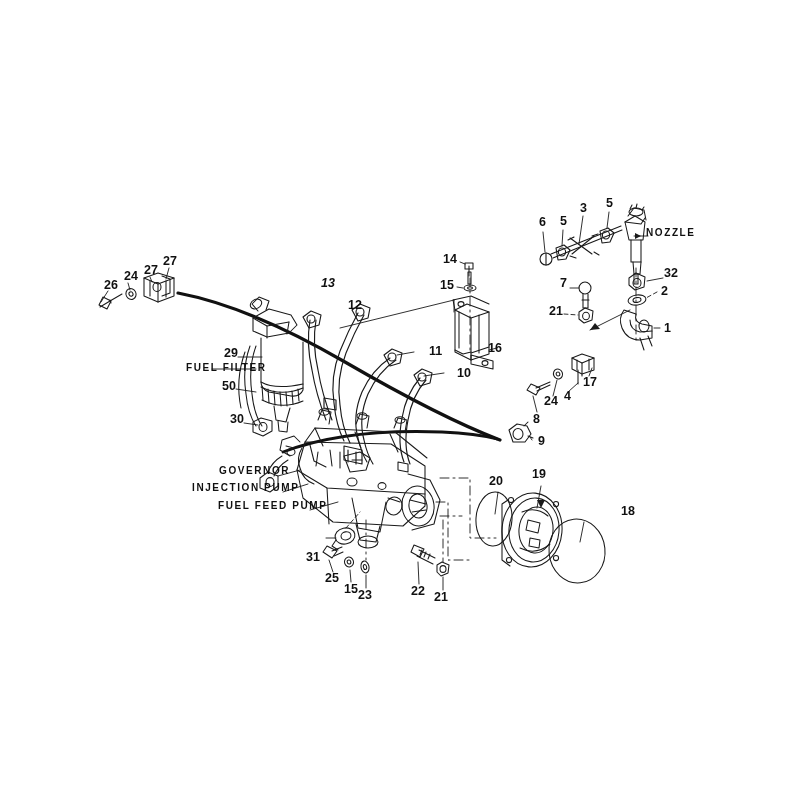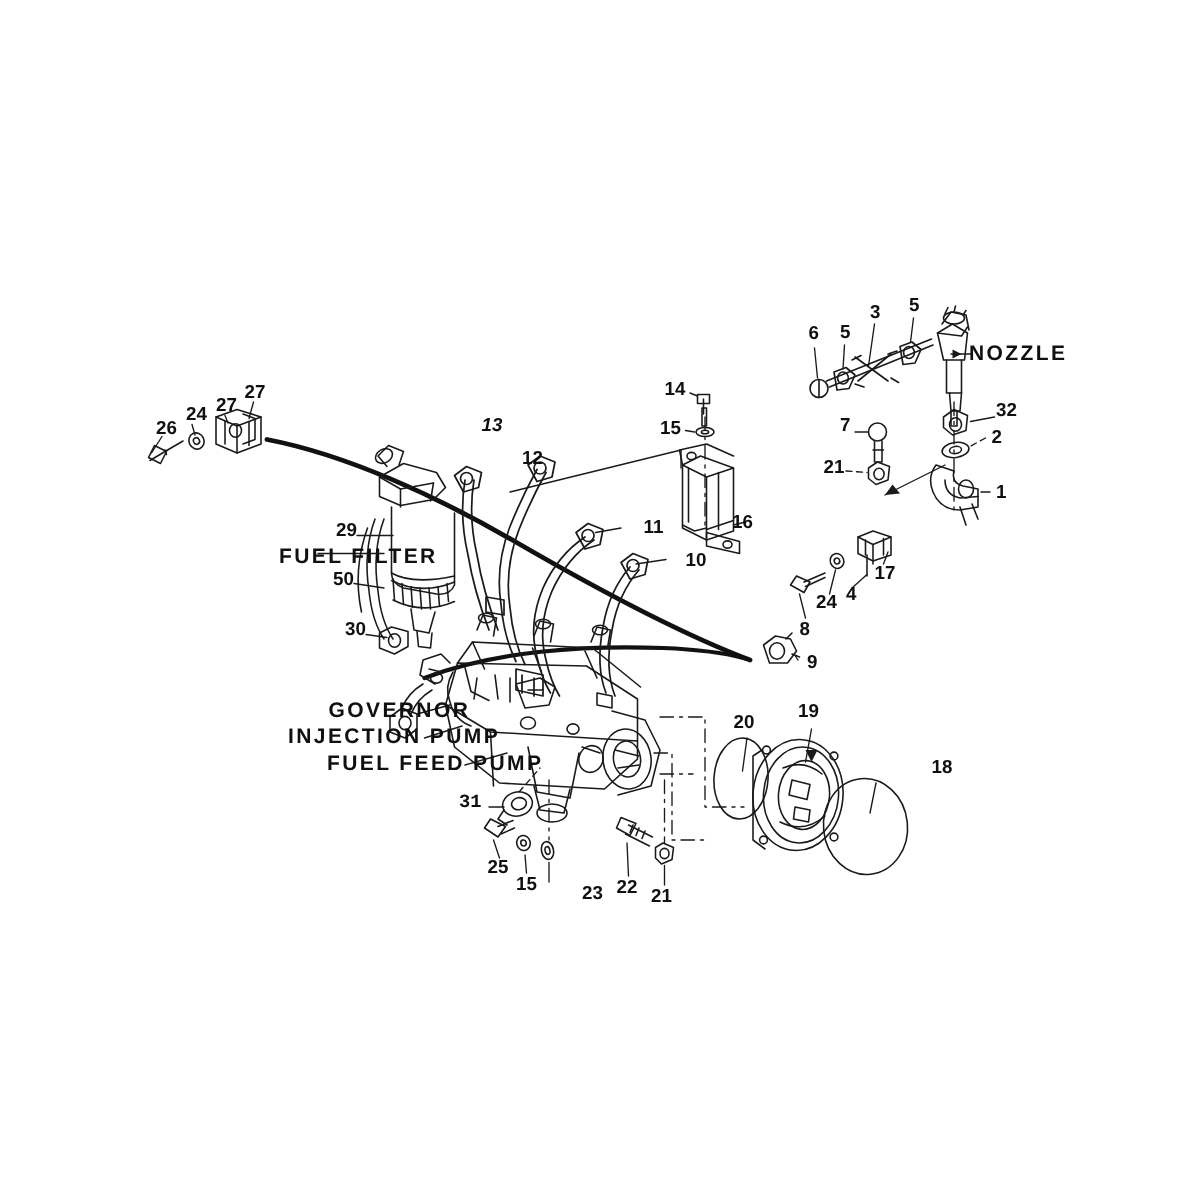--- a/index.html
+++ b/index.html
@@ -31,21 +31,21 @@
     letter-spacing: 0.5px;
     white-space: nowrap;
     line-height: 1;
     -webkit-font-smoothing: none;
   }
   .lbl.num {
     font-size: 12.5px;
     letter-spacing: 0px;
   }
   .lbl.word {
-    font-size: 14px;
+    font-size: 10px;
     letter-spacing: 1.6px;
   }
 </style>
 </head>
 <body>
 
 <div id="page">
 
   <svg id="diagram-svg" viewBox="0 0 800 800">
     <g fill="none" stroke="#1a1a1a" stroke-width="1.05" stroke-linecap="round" stroke-linejoin="round">
@@ -491,20 +491,20 @@
   <div class="lbl num" style="left:549px; top:305px;">21</div>
   <div class="lbl num" style="left:664px; top:322px;">1</div>
   <div class="lbl num" style="left:583px; top:376px;">17</div>
   <div class="lbl num" style="left:564px; top:390px;">4</div>
   <div class="lbl num" style="left:544px; top:395px;">24</div>
   <div class="lbl num" style="left:533px; top:413px;">8</div>
   <div class="lbl num" style="left:538px; top:435px;">9</div>
   <div class="lbl num" style="left:489px; top:475px;">20</div>
   <div class="lbl num" style="left:532px; top:468px;">19</div>
   <div class="lbl num" style="left:577px; top:505px;margin-left:44px;">18</div>
-  <div class="lbl num" style="left:306px; top:529px;font-family:Liberation Mono, monospace;">31</div>
+  <div class="lbl num" style="left:306px; top:551px;">31</div>
   <div class="lbl num" style="left:325px; top:572px;">25</div>
   <div class="lbl num" style="left:344px; top:583px;">15</div>
-  <div class="lbl num" style="left:358px; top:589px;margin-left:30px;">23</div>
+  <div class="lbl num" style="left:358px; top:589px;">23</div>
   <div class="lbl num" style="left:411px; top:585px;">22</div>
   <div class="lbl num" style="left:434px; top:591px;">21</div>
 
 </div>
 
 </body></html>

